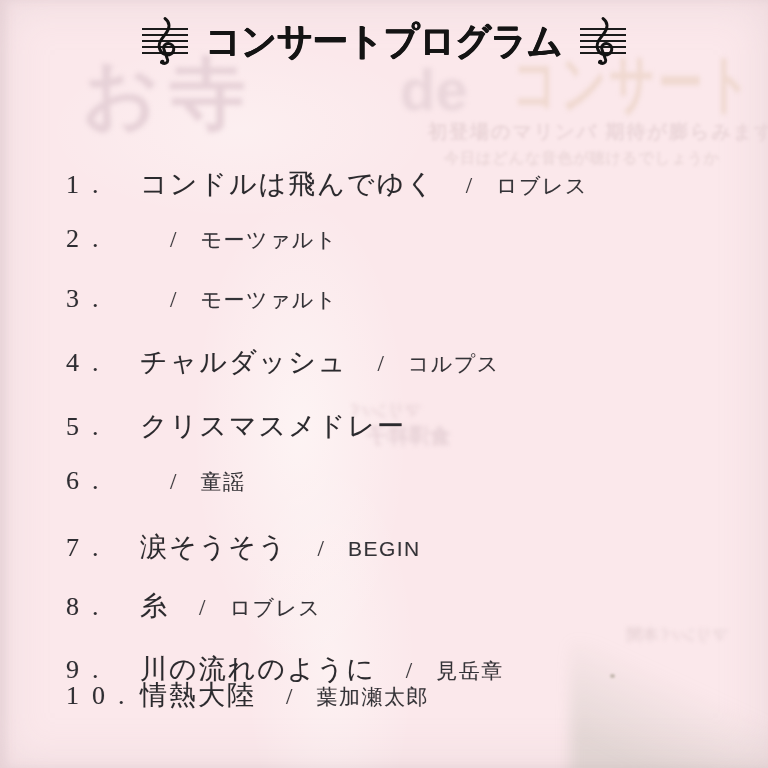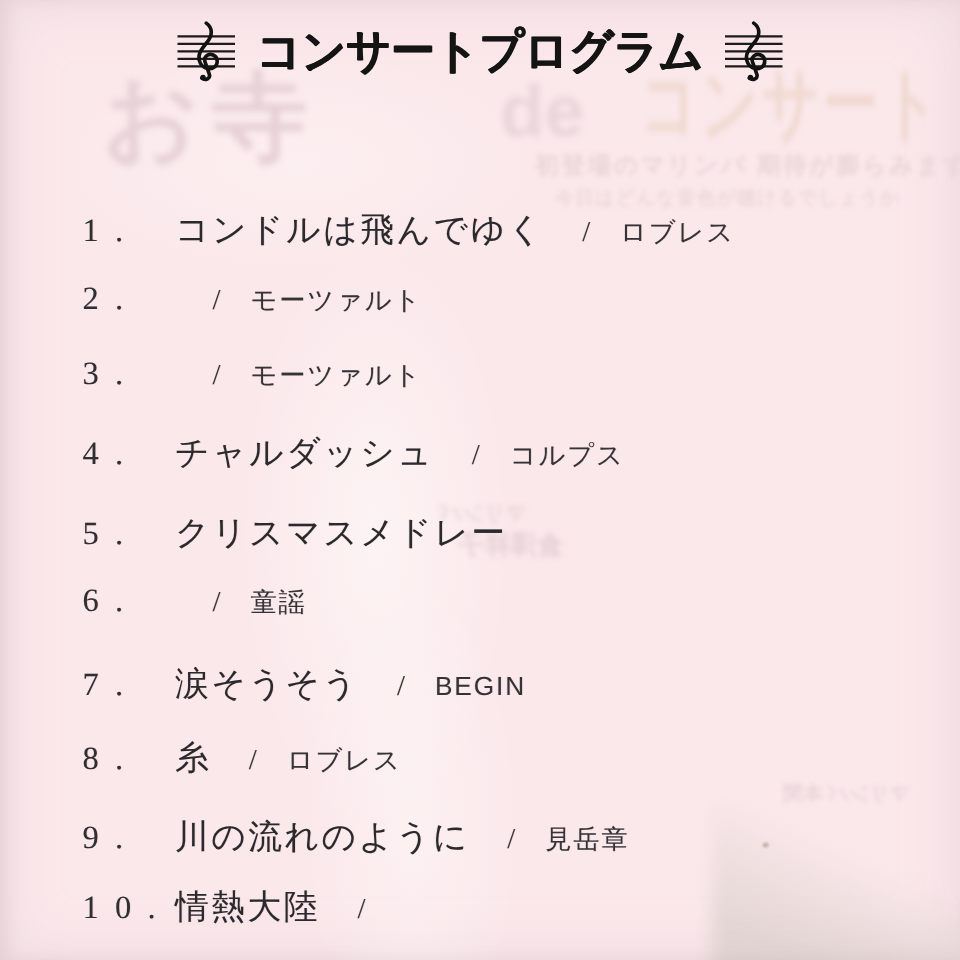--- a/index.html
+++ b/index.html
@@ -147,22 +147,23 @@
       <span class="song">糸</span>
       <span class="slash">/</span>
       <span class="composer">ロブレス</span>
     </div>
       <div class="row" style="top: 651px;">
       <span class="num">9.</span>
       <span class="song">川の流れのように</span>
       <span class="slash">/</span>
       <span class="composer">見岳章</span>
     </div>
-      <div class="row" style="top: 707px;">
+      <div class="row" style="top: 677px;">
       <span class="num">10.</span>
       <span class="song">情熱大陸</span>
       <span class="slash">/</span>
+      <span class="composer">葉加瀬太郎</span>
     </div>
     </div>
 
   <div class="corner-shade"></div>
   <div class="speck"></div>
 </div>
 
 </body></html>

